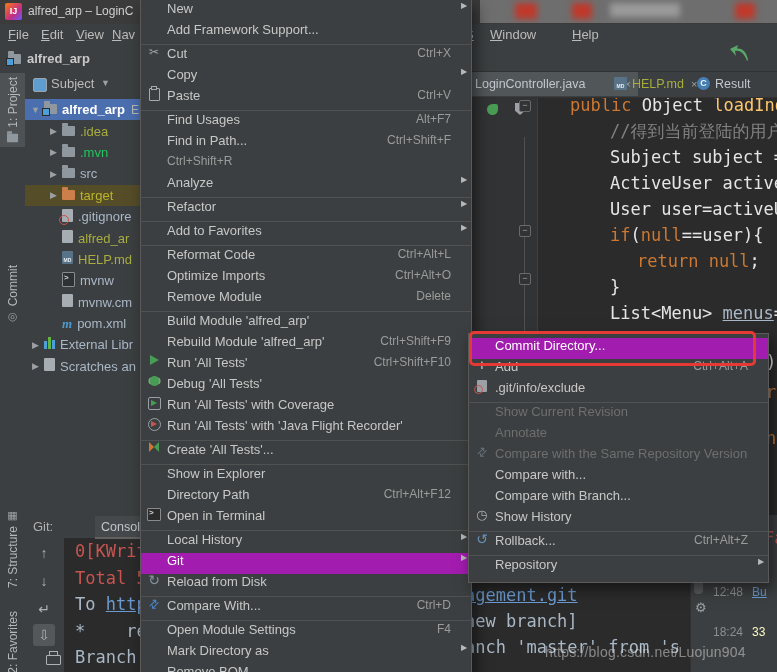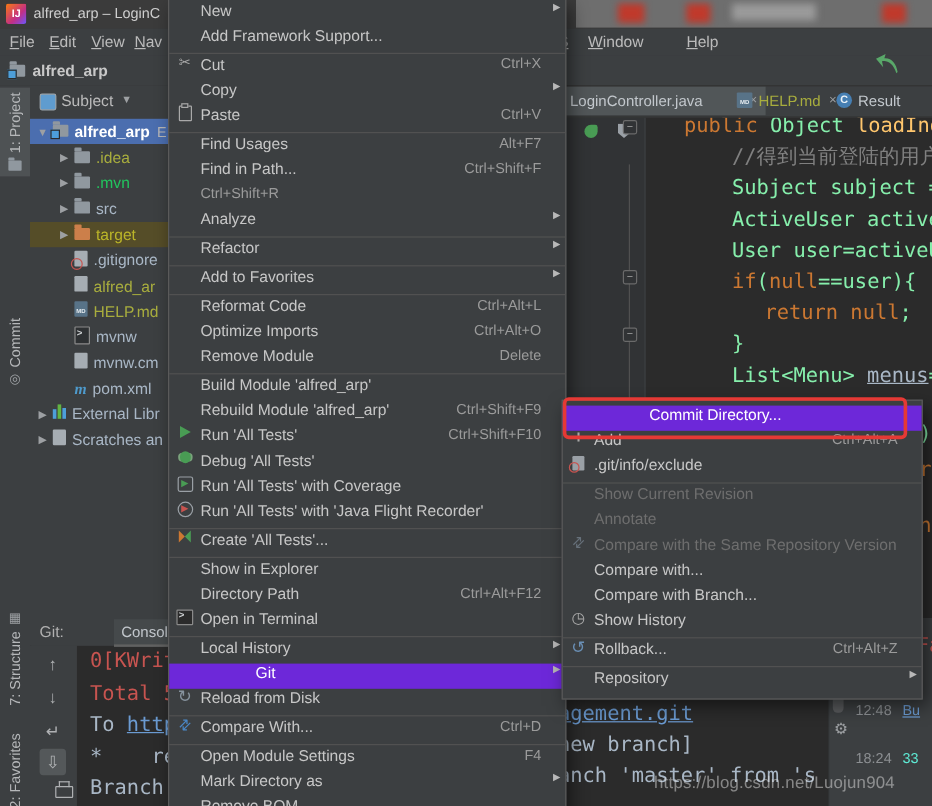--- a/index.html
+++ b/index.html
@@ -62,21 +62,21 @@
   .class-ico{width:13px;height:13px;border-radius:50%;background:#467fb3;color:#eaf2f8;font-size:9px;font-weight:bold;
              text-align:center;line-height:13px;flex:none;font-family:"Liberation Sans",sans-serif;}
   .gutter{position:absolute;left:443px;top:97px;width:94px;height:575px;background:#313335;border-right:1px solid #3d4042;z-index:0;}
   .fold-line{position:absolute;left:81px;top:40px;width:1px;height:200px;background:#505050;}
   .fold-box{position:absolute;left:76px;width:10px;height:10px;border:1px solid #6a6a6a;background:#313335;
             color:#a6a6a6;font-size:9px;line-height:8px;text-align:center;border-radius:2px;}
   .leaf-ico{position:absolute;left:44px;top:7px;width:11px;height:11px;background:#499c54;border-radius:50% 2px 50% 50%;}
   .shield-ico{position:absolute;left:72px;top:6px;width:10px;height:12px;background:#9aa0a6;
               clip-path:polygon(0 0,100% 0,100% 65%,50% 100%,0 65%);}
   .code{position:absolute;font-family:"DejaVu Sans Mono","Liberation Mono",monospace;font-size:17px;line-height:26px;white-space:pre;z-index:0;}
-  .kw{color:#cc7832;} .pl{color:#86efac;} .fn{color:#ffc66d;} .cm{color:#808080;} .vr{color:#a9b7c6;text-decoration:underline;}
+  .kw{color:#cc7832;} .pl{color:#e5e5e5;} .fn{color:#ffc66d;} .cm{color:#808080;} .vr{color:#a9b7c6;text-decoration:underline;}
   .red{color:#c75450;} .lnk{color:#6b9bd2;text-decoration:underline;}
   .frag{position:absolute;font-family:"DejaVu Sans Mono","Liberation Mono",monospace;font-size:17px;z-index:30;}
   .nav-arrow{position:absolute;left:728px;top:44px;z-index:3;}
   
   .console-head{position:absolute;left:25px;top:515px;width:665px;height:23px;background:#3c3f41;z-index:1;}
   .console-git{position:absolute;left:8px;top:4px;font-size:13px;color:#b0b0b0;}
   .console-tab{position:absolute;left:70px;top:1px;height:21px;padding:0 6px;background:#45494b;display:flex;align-items:center;gap:5px;
                font-size:12.5px;color:#c2c7cc;border-bottom:2px solid #616161;}
   .console-toolbar{position:absolute;left:25px;top:538px;width:39px;height:134px;background:#3c3f41;z-index:1;}
   .ct-ico{position:absolute;left:8px;width:22px;height:22px;color:#afb1b3;font-size:14px;text-align:center;line-height:22px;}
@@ -87,32 +87,32 @@
   .console-lines{position:absolute;left:11px;top:0px;font-family:"DejaVu Sans Mono","Liberation Mono",monospace;
                  font-size:17px;line-height:26.5px;white-space:pre;color:#a9b7c6;}
   .console2{position:absolute;left:465px;top:582px;font-family:"DejaVu Sans Mono","Liberation Mono",monospace;
             font-size:17px;line-height:26px;white-space:pre;color:#a9b7c6;z-index:0;}
   
   .event-panel{position:absolute;left:690px;top:515px;width:87px;height:157px;background:#3c3f41;border-left:1px solid #303233;z-index:0;}
   .scroll-thumb{position:absolute;left:3px;top:55px;width:9px;height:24px;background:#595b5d;border-radius:4px;}
   .wrench{position:absolute;left:4px;top:85px;font-size:13px;color:#9da0a3;}
   .ev-row{position:absolute;left:22px;font-size:12px;color:#8c8f92;white-space:nowrap;}
   .ev-row .ev-link{color:#6b9bd2;text-decoration:underline;margin-left:9px;}
-  .ev-row .ev-val{color:#5eead4;margin-left:9px;}
+  .ev-row .ev-val{color:#fef9c3;margin-left:9px;}
   
   .popup{position:absolute;background:#3c3f41;border:1px solid #5a5a5a;box-shadow:4px 6px 14px rgba(0,0,0,.5);z-index:40;padding-top:1px;}
   .menu-main{left:140px;top:0;width:330px;height:680px;border-top:none;}
   .menu-sub{left:468px;top:333px;width:299px;padding:4px 0;z-index:45;}
   .menu-item{height:21px;display:flex;align-items:flex-start;font-size:13px;color:#c7c7c7;position:relative;white-space:nowrap;}
   .menu-item .mi-ico{width:26px;flex:none;display:flex;justify-content:center;align-items:center;}
   .menu-sub .menu-item .mi-ico{width:26px;}
   .menu-item .mi-label{flex:1 1 auto;overflow:hidden;}
   .menu-item .mi-short{color:#9b9b9b;font-size:12px;margin-right:6px;}
   .menu-item .mi-arrow{width:14px;font-size:8px;color:#b8b8b8;text-align:center;flex:none;}
-  .menu-item.sel{background:#6d28d9;color:#ffffff;padding-left:46px;}
+  .menu-item.sel{background:#a21caf;color:#ffffff;}
   .menu-item.dis{color:#6e6e6e;}
   .menu-sep{height:1px;background:#515151;margin:1px 0;}
   
   .ig{font-size:12px;line-height:12px;color:#a9a9a9;}
   .ico-run{width:0;height:0;border-left:9px solid #499c54;border-top:5.5px solid transparent;border-bottom:5.5px solid transparent;}
   .ico-debug{width:9px;height:10px;background:#499c54;border-radius:50%/45%;box-shadow:-3px 0 0 -1.5px #7aa37c,3px 0 0 -1.5px #7aa37c;}
   .ico-cov{position:relative;width:11px;height:11px;border:1.5px solid #9aa0a6;border-radius:2px;}
   .ico-cov::after{content:"";position:absolute;left:2px;top:1.5px;width:0;height:0;border-left:6px solid #499c54;border-top:3.5px solid transparent;border-bottom:3.5px solid transparent;}
   .ico-jfr{position:relative;width:11px;height:11px;border:1.5px solid #9aa0a6;border-radius:50%;}
   .ico-jfr::after{content:"";position:absolute;left:2.5px;top:1.5px;width:0;height:0;border-left:6px solid #c75450;border-top:3.5px solid transparent;border-bottom:3.5px solid transparent;}

